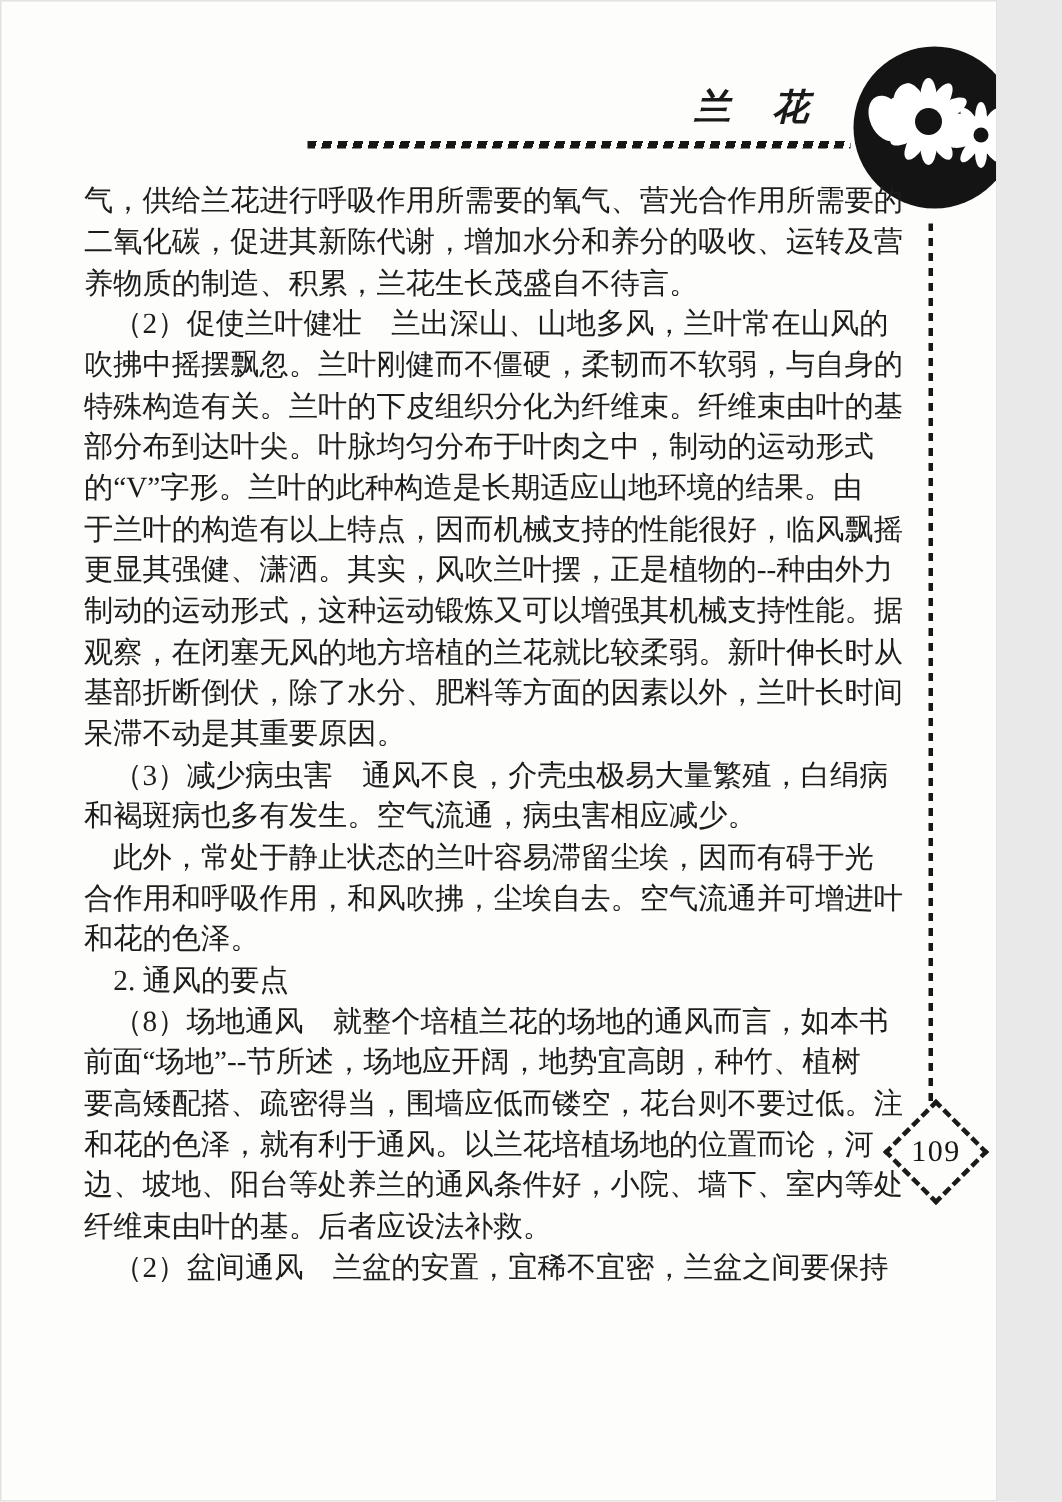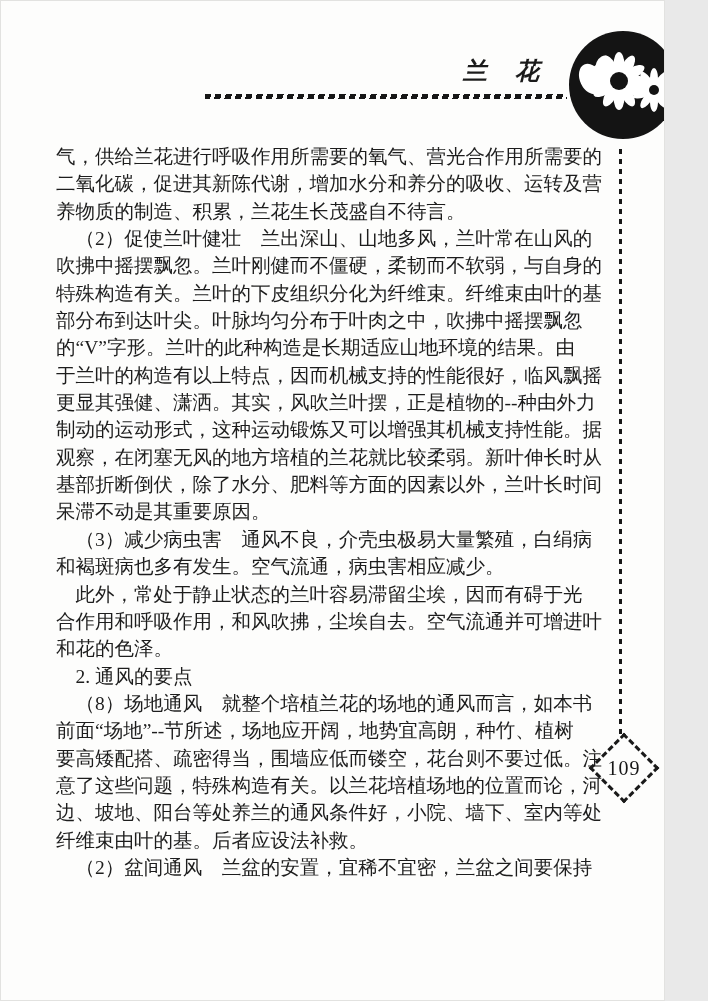--- a/index.html
+++ b/index.html
@@ -22,21 +22,21 @@
     position:absolute;left:618px;top:148px;width:3px;height:588px;
     background:repeating-linear-gradient(to bottom,#171717 0 5px,transparent 5px 10px);
   }
   .diamond{
     position:absolute;left:598px;top:742px;width:44px;height:44px;
     border:3px dashed #1a1a1a;transform:rotate(45deg);
     display:flex;align-items:center;justify-content:center;background:#fdfdfc;
   }
   .diamond span{transform:rotate(-45deg);font-size:20px;color:#161616;letter-spacing:1px;}
   .bodytext{
-    position:absolute;left:55px;top:142px;width:565px;
+    position:absolute;left:55px;top:120px;width:565px;
     font-size:19.5px;line-height:27.35px;letter-spacing:0;
   }
   .text-line{white-space:nowrap;height:27.35px;}
   .watermark{
     position:absolute;left:623px;top:913px;width:124px;height:32px;
     transform:rotate(-90deg);text-align:center;
     font-family:"Liberation Sans","DejaVu Sans",sans-serif;
     font-size:27px;color:#878787;letter-spacing:1px;
   }
 </style>
@@ -91,38 +91,38 @@
     <span>109</span>
   </div>
 
   <div class="bodytext">
       <div class="text-line">气，供给兰花进行呼吸作用所需要的氧气、营光合作用所需要的</div>
       <div class="text-line">二氧化碳，促进其新陈代谢，增加水分和养分的吸收、运转及营</div>
       <div class="text-line">养物质的制造、积累，兰花生长茂盛自不待言。</div>
       <div class="text-line">　（2）促使兰叶健壮　兰出深山、山地多风，兰叶常在山风的</div>
       <div class="text-line">吹拂中摇摆飘忽。兰叶刚健而不僵硬，柔韧而不软弱，与自身的</div>
       <div class="text-line">特殊构造有关。兰叶的下皮组织分化为纤维束。纤维束由叶的基</div>
-      <div class="text-line">部分布到达叶尖。叶脉均匀分布于叶肉之中，吹拂中摇摆飘忽</div>
+      <div class="text-line">部分布到达叶尖。叶脉均匀分布于叶肉之中，制动的运动形式</div>
       <div class="text-line">的“V”字形。兰叶的此种构造是长期适应山地环境的结果。由</div>
       <div class="text-line">于兰叶的构造有以上特点，因而机械支持的性能很好，临风飘摇</div>
       <div class="text-line">更显其强健、潇洒。其实，风吹兰叶摆，正是植物的--种由外力</div>
       <div class="text-line">制动的运动形式，这种运动锻炼又可以增强其机械支持性能。据</div>
       <div class="text-line">观察，在闭塞无风的地方培植的兰花就比较柔弱。新叶伸长时从</div>
       <div class="text-line">基部折断倒伏，除了水分、肥料等方面的因素以外，兰叶长时间</div>
       <div class="text-line">呆滞不动是其重要原因。</div>
       <div class="text-line">　（3）减少病虫害　通风不良，介壳虫极易大量繁殖，白绢病</div>
       <div class="text-line">和褐斑病也多有发生。空气流通，病虫害相应减少。</div>
       <div class="text-line">　此外，常处于静止状态的兰叶容易滞留尘埃，因而有碍于光</div>
       <div class="text-line">合作用和呼吸作用，和风吹拂，尘埃自去。空气流通并可增进叶</div>
       <div class="text-line">和花的色泽。</div>
       <div class="text-line">　2. 通风的要点</div>
       <div class="text-line">　（8）场地通风　就整个培植兰花的场地的通风而言，如本书</div>
       <div class="text-line">前面“场地”--节所述，场地应开阔，地势宜高朗，种竹、植树</div>
       <div class="text-line">要高矮配搭、疏密得当，围墙应低而镂空，花台则不要过低。注</div>
-      <div class="text-line">意了这些问题，特殊构造有关。以兰花培植场地的位置而论，河</div>
+      <div class="text-line">和花的色泽，就有利于通风。以兰花培植场地的位置而论，河</div>
       <div class="text-line">边、坡地、阳台等处养兰的通风条件好，小院、墙下、室内等处</div>
       <div class="text-line">纤维束由叶的基。后者应设法补救。</div>
       <div class="text-line">　（2）盆间通风　兰盆的安置，宜稀不宜密，兰盆之间要保持</div>
     </div>
 
   <div class="watermark">MSHUA</div>
 
 </div>
 
 </body></html>

